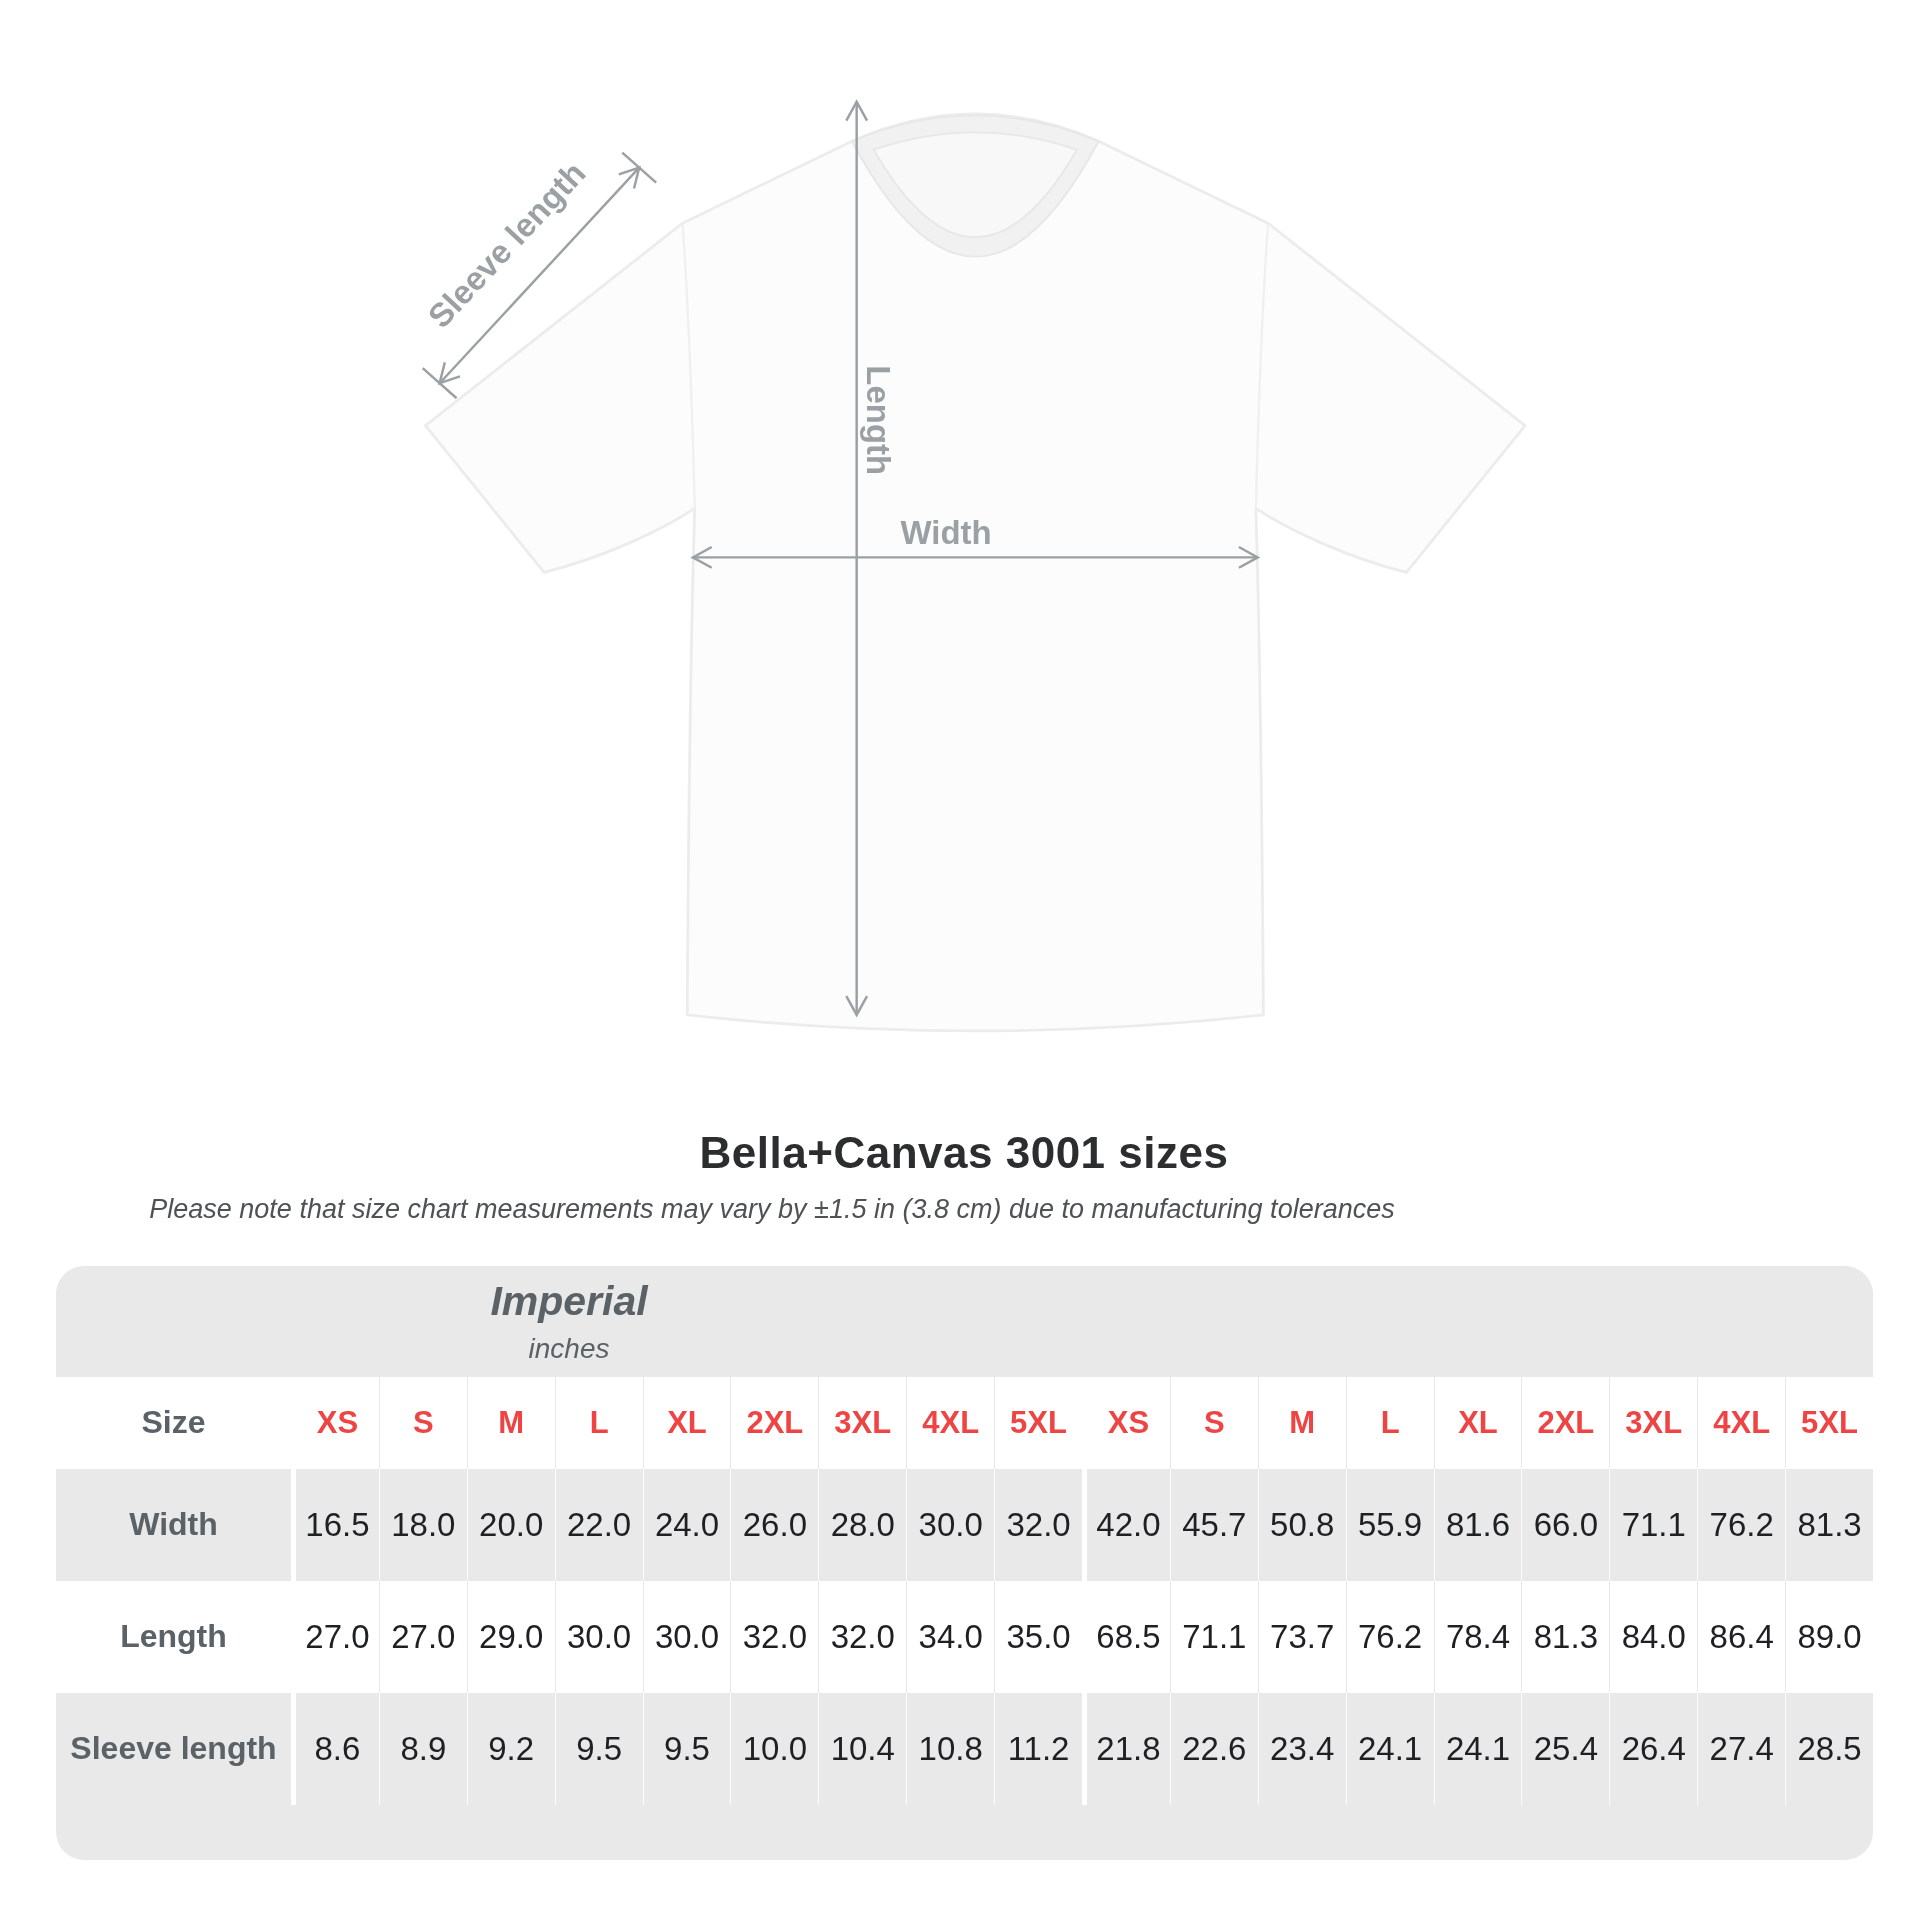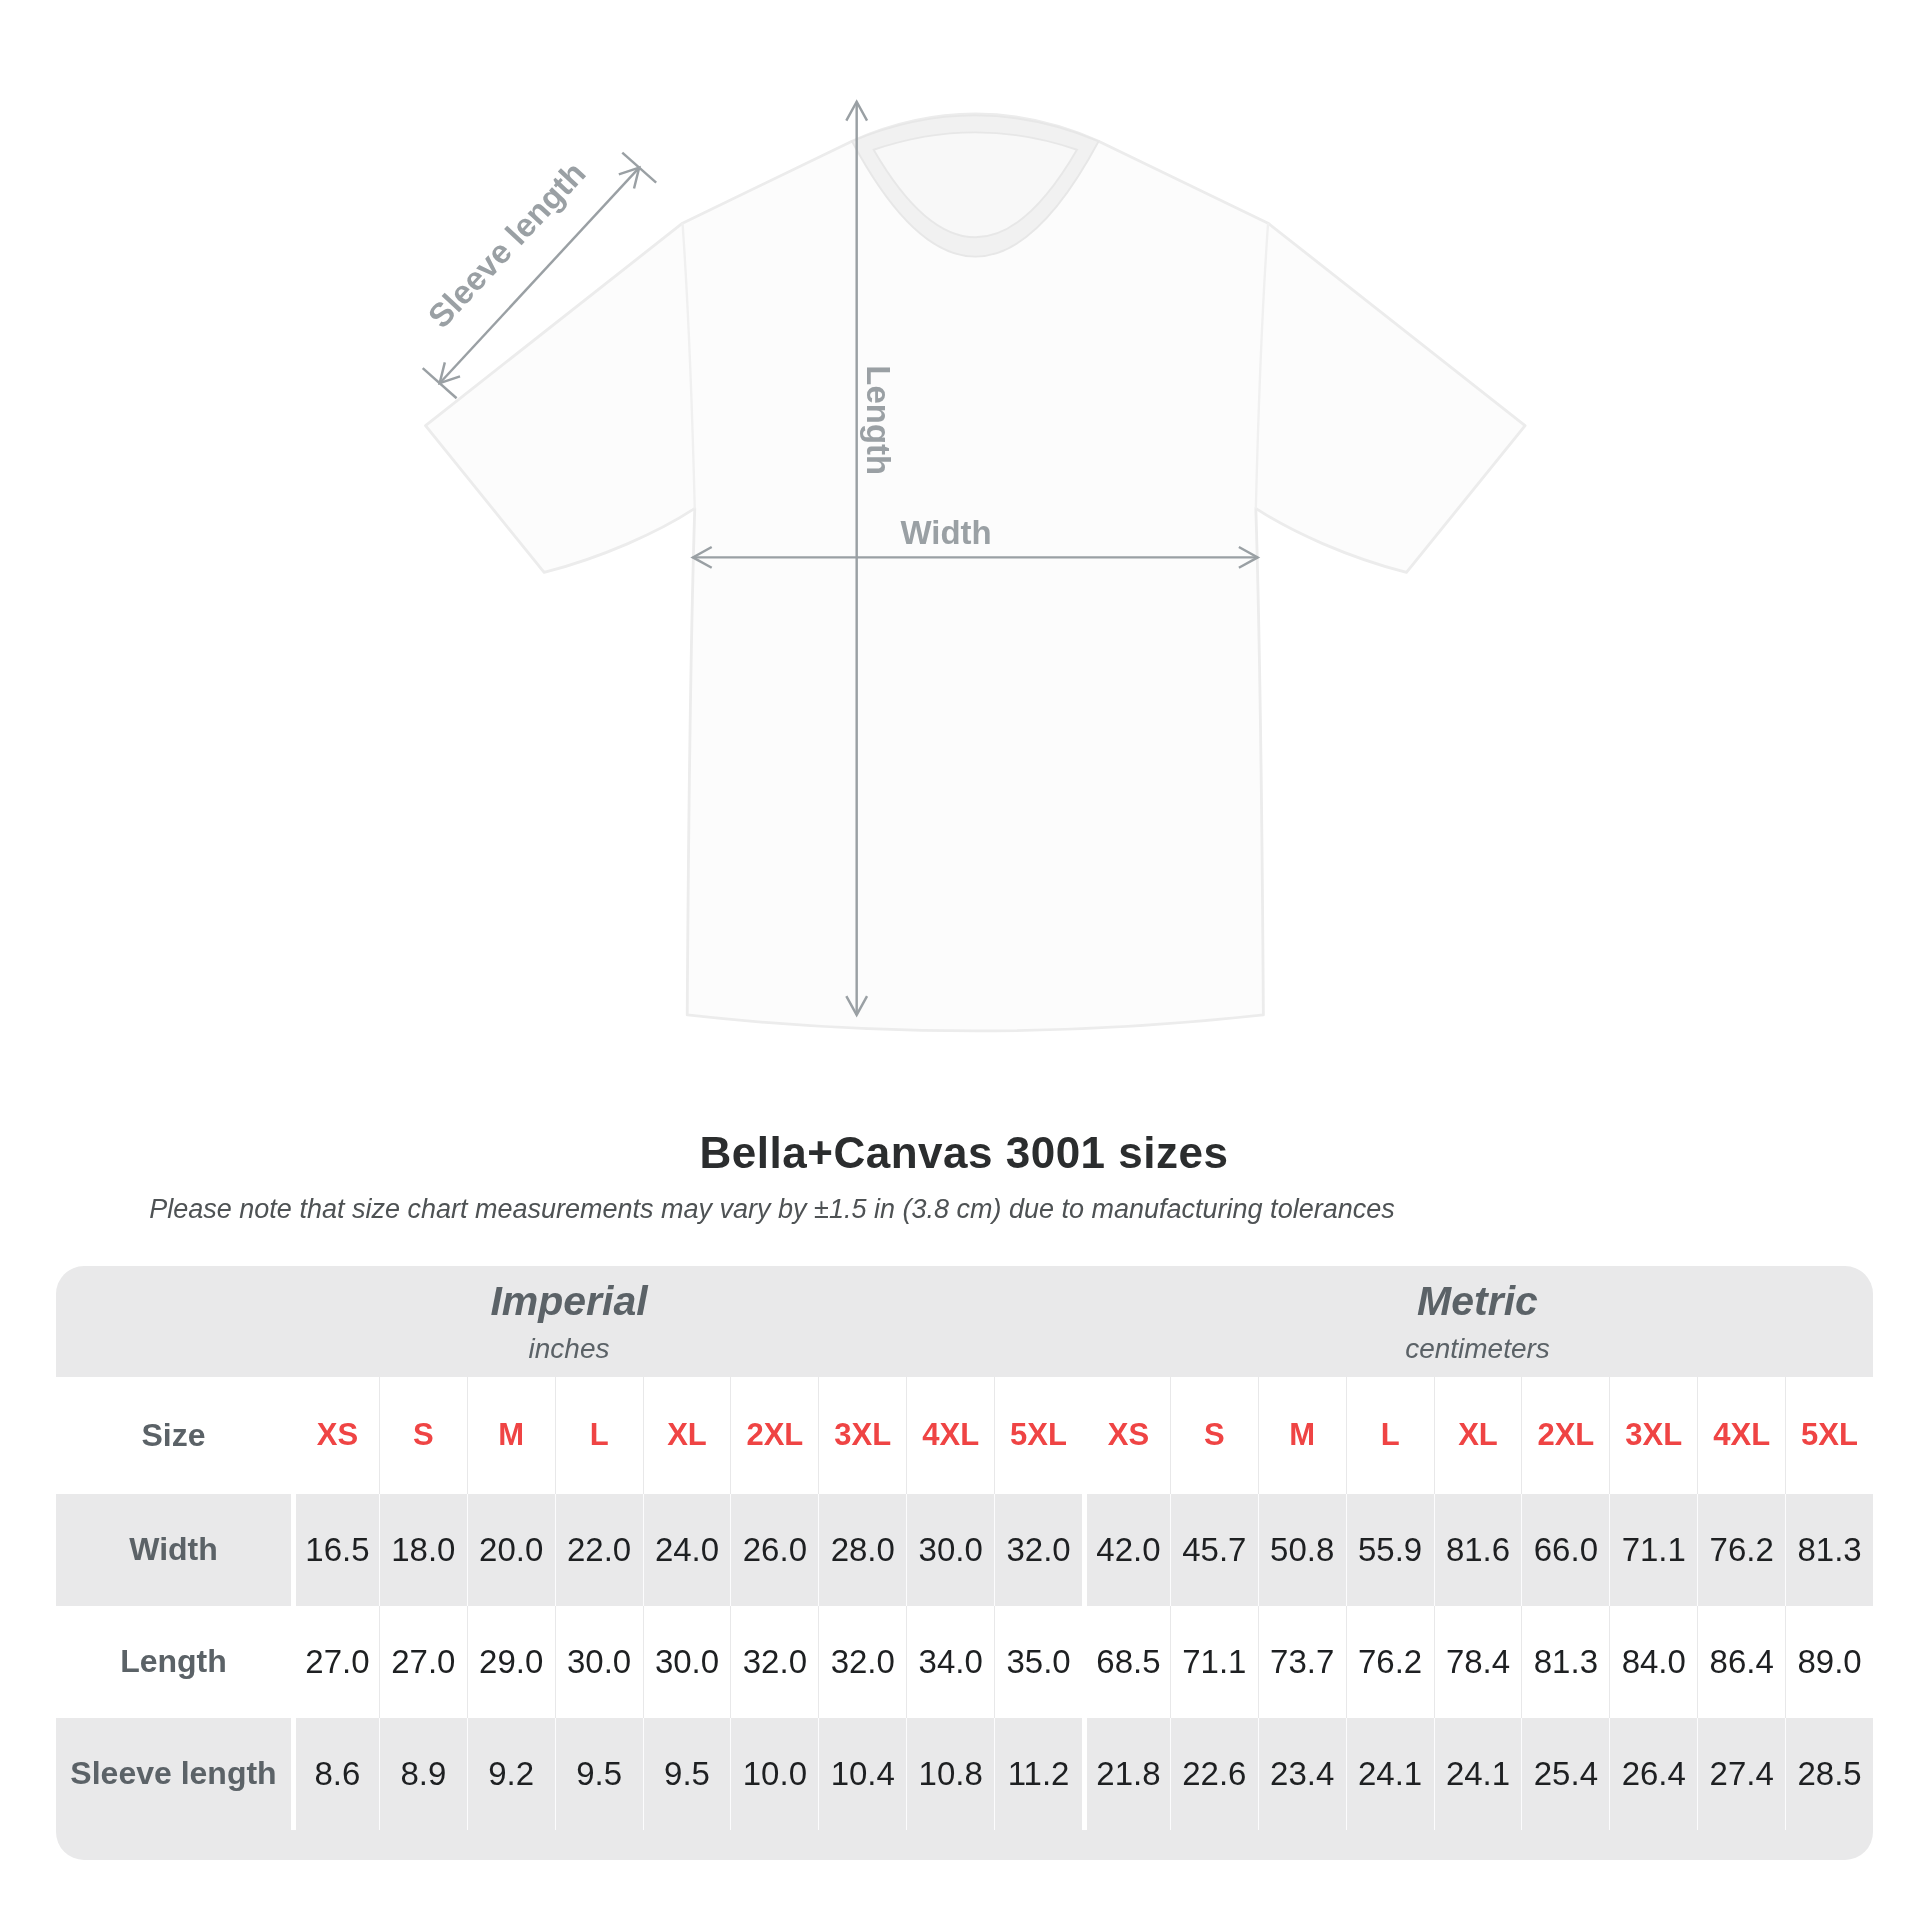--- a/index.html
+++ b/index.html
@@ -18,21 +18,21 @@
 
   
   #size-table{position:absolute;left:56px;top:1266px;width:1817px;height:594px;
          background:#e9e9ea;border-radius:28px;overflow:hidden;}
   .unit-band{display:grid;grid-template-columns:1026px 791px;height:111px;}
   .unit-group{display:flex;flex-direction:column;justify-content:center;align-items:center;row-gap:7.5px;}
   .unit-name{font-size:41px;font-weight:bold;font-style:italic;color:#5b6267;}
   .unit-sub{font-size:28px;font-style:italic;color:#5b6267;}
 
   .trow{display:grid;grid-template-columns:235px repeat(18,1fr);align-items:center;}
-  .head-row{height:117px;}
+  .head-row{height:92px;}
   .data-row{height:112px;}
   .row-white{background:#ffffff;}
   .cell{text-align:center;line-height:1.1;height:100%;display:flex;align-items:center;justify-content:center;}
   .label-cell{font-weight:bold;color:#5b6267;font-size:32px;}
   .head-cell{font-weight:bold;color:#ef4444;font-size:31px;}
   .value-cell{color:#1e2022;font-size:33px;}
   .row-white .minor{border-left:1.9px solid #e8e8e9;}
   .row-gray  .minor{border-left:1.9px solid #fcfcfd;}
   .major{border-left:5.6px solid #ffffff;}
 </style>
@@ -73,24 +73,20 @@
   </svg>
 
   <div id="title">Bella+Canvas 3001 sizes</div>
   <div id="subtitle">Please note that size chart measurements may vary by ±1.5 in (3.8 cm) due to manufacturing tolerances</div>
 
   <div id="size-table">
     <div class="unit-band">
       <div class="unit-group">
         <div class="unit-name">Imperial</div>
         <div class="unit-sub">inches</div>
-      </div>
-      <div class="unit-group">
-        <div class="unit-name">Metric</div>
-        <div class="unit-sub">centimeters</div>
       </div>
     </div>
     <div class="trow head-row row-white">
         <div class="cell label-cell">Size</div>
         <div class="cell head-cell major">XS</div>
         <div class="cell head-cell minor">S</div>
         <div class="cell head-cell minor">M</div>
         <div class="cell head-cell minor">L</div>
         <div class="cell head-cell minor">XL</div>
         <div class="cell head-cell minor">2XL</div>

